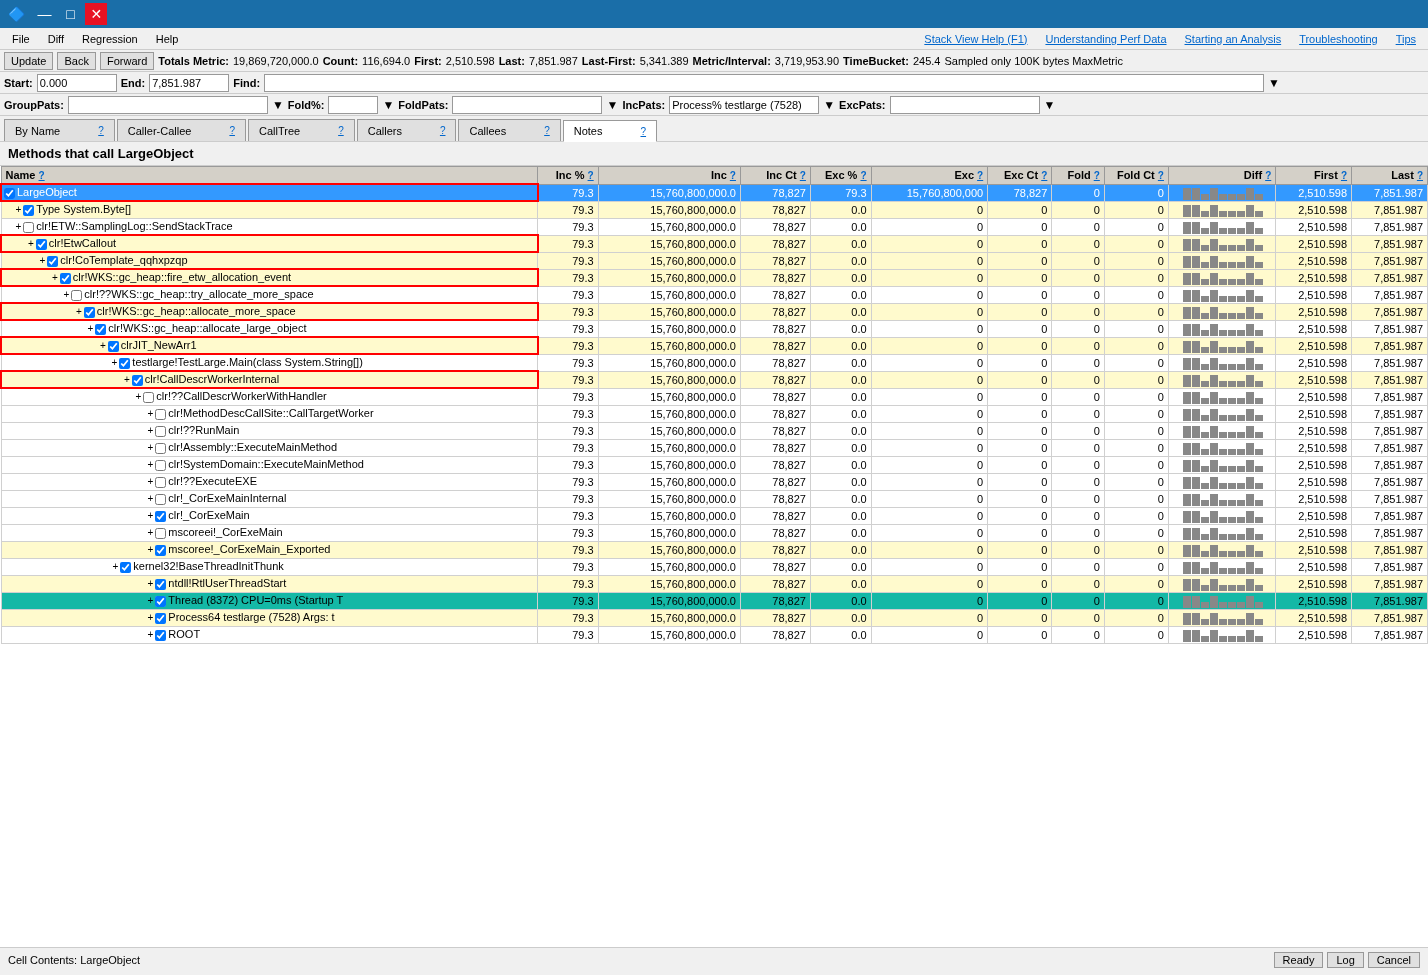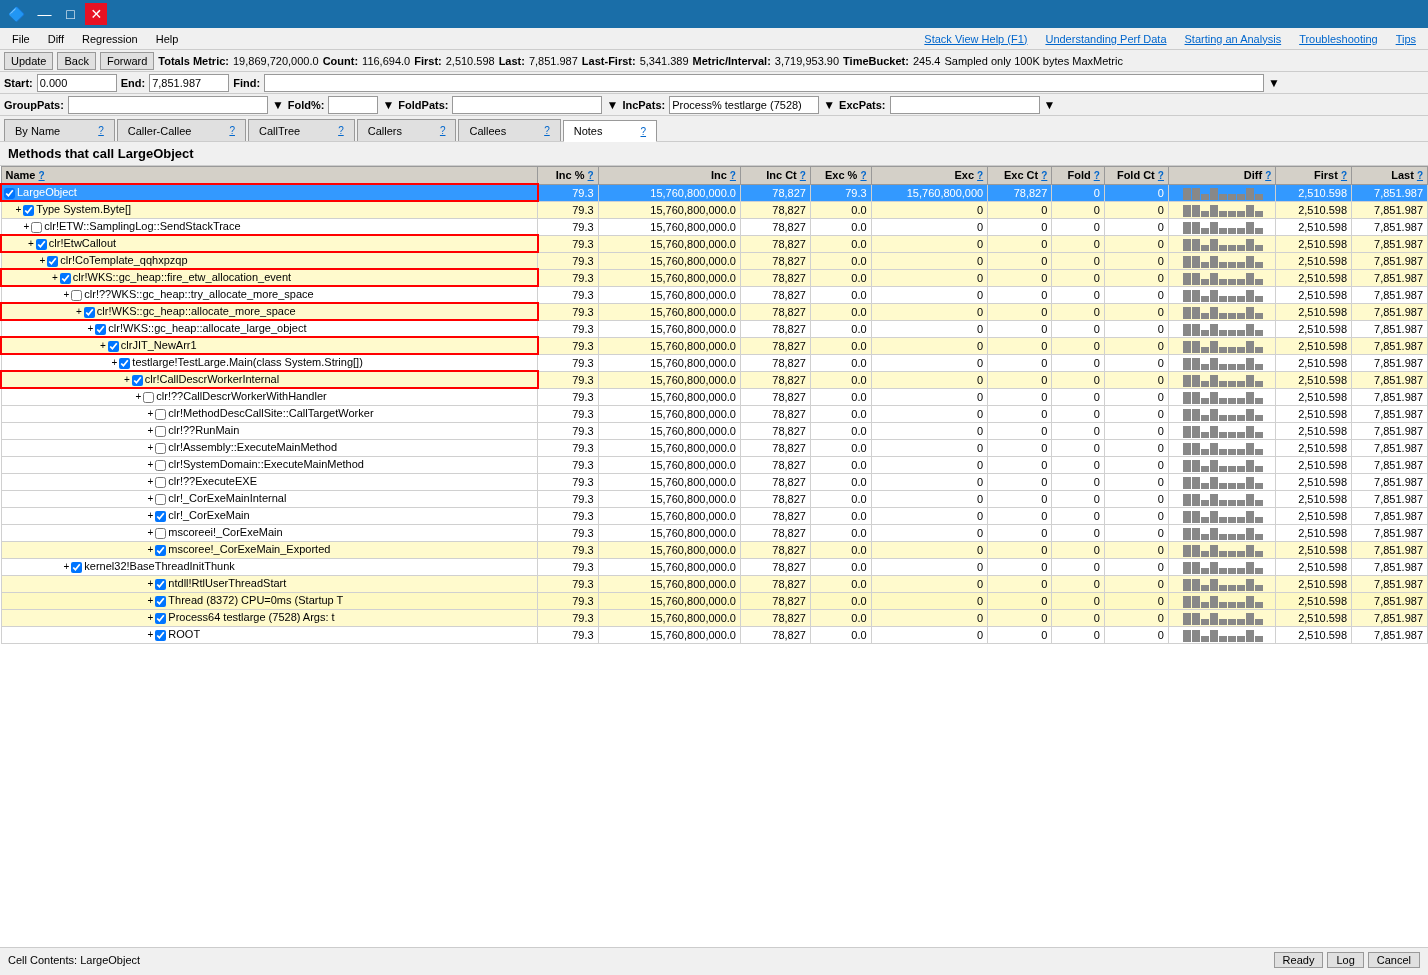--- a/index.html
+++ b/index.html
@@ -282,21 +282,21 @@
                 <rect x="36" y="8" width="8" height="6" fill="#888"></rect>
                 <rect x="45" y="8" width="8" height="6" fill="#888"></rect>
                 <rect x="54" y="8" width="8" height="6" fill="#888"></rect>
                 <rect x="63" y="2" width="8" height="12" fill="#888"></rect>
                 <rect x="72" y="8" width="8" height="6" fill="#888"></rect>
               </svg></td>
             <td style="text-align: right; overflow: hidden; white-space: nowrap;">2,510.598</td>
             <td style="text-align: right; overflow: hidden; white-space: nowrap;">7,851.987</td>
           </tr>
           <tr style="background: rgb(255, 255, 255);">
-            <td style="padding-left: 22px; text-align: left; overflow: hidden; white-space: nowrap; text-overflow: ellipsis; margin-left: 25px;"><span style="font-size: 10px; margin-right: 2px; cursor: pointer;">+</span><input type="checkbox" style="width: 11px; height: 11px; margin-right: 2px; vertical-align: middle;"><span>clr!ETW::SamplingLog::SendStackTrace</span></td>
+            <td style="padding-left: 14px; text-align: left; overflow: hidden; white-space: nowrap; text-overflow: ellipsis; margin-left: 25px;"><span style="font-size: 10px; margin-right: 2px; cursor: pointer;">+</span><input type="checkbox" style="width: 11px; height: 11px; margin-right: 2px; vertical-align: middle;"><span>clr!ETW::SamplingLog::SendStackTrace</span></td>
             <td style="text-align: right; overflow: hidden; white-space: nowrap;">79.3</td>
             <td style="text-align: right; overflow: hidden; white-space: nowrap;">15,760,800,000.0</td>
             <td style="text-align: right; overflow: hidden; white-space: nowrap;">78,827</td>
             <td style="text-align: right; overflow: hidden; white-space: nowrap;">0.0</td>
             <td style="text-align: right; overflow: hidden; white-space: nowrap;">0</td>
             <td style="text-align: right; overflow: hidden; white-space: nowrap;">0</td>
             <td style="text-align: right; overflow: hidden; white-space: nowrap;">0</td>
             <td style="text-align: right; overflow: hidden; white-space: nowrap;">0</td>
             <td style="text-align: right; overflow: hidden; white-space: nowrap; font-size: 9px; font-family: monospace; letter-spacing: 0px;"><svg width="88" height="14" style="display: inline-block; vertical-align: middle;">
                 <rect x="0" y="2" width="8" height="12" fill="#888"></rect>
@@ -762,21 +762,21 @@
                 <rect x="36" y="8" width="8" height="6" fill="#888"></rect>
                 <rect x="45" y="8" width="8" height="6" fill="#888"></rect>
                 <rect x="54" y="8" width="8" height="6" fill="#888"></rect>
                 <rect x="63" y="2" width="8" height="12" fill="#888"></rect>
                 <rect x="72" y="8" width="8" height="6" fill="#888"></rect>
               </svg></td>
             <td style="text-align: right; overflow: hidden; white-space: nowrap;">2,510.598</td>
             <td style="text-align: right; overflow: hidden; white-space: nowrap;">7,851.987</td>
           </tr>
           <tr style="background: rgb(255, 255, 255);">
-            <td style="padding-left: 62px; text-align: left; overflow: hidden; white-space: nowrap; text-overflow: ellipsis;"><span style="font-size: 10px; margin-right: 2px; cursor: pointer;">+</span><input type="checkbox" checked="" style="width: 11px; height: 11px; margin-right: 2px; vertical-align: middle;"><span>kernel32!BaseThreadInitThunk</span></td>
+            <td style="padding-left: 111px; text-align: left; overflow: hidden; white-space: nowrap; text-overflow: ellipsis;"><span style="font-size: 10px; margin-right: 2px; cursor: pointer;">+</span><input type="checkbox" checked="" style="width: 11px; height: 11px; margin-right: 2px; vertical-align: middle;"><span>kernel32!BaseThreadInitThunk</span></td>
             <td style="text-align: right; overflow: hidden; white-space: nowrap;">79.3</td>
             <td style="text-align: right; overflow: hidden; white-space: nowrap;">15,760,800,000.0</td>
             <td style="text-align: right; overflow: hidden; white-space: nowrap;">78,827</td>
             <td style="text-align: right; overflow: hidden; white-space: nowrap;">0.0</td>
             <td style="text-align: right; overflow: hidden; white-space: nowrap;">0</td>
             <td style="text-align: right; overflow: hidden; white-space: nowrap;">0</td>
             <td style="text-align: right; overflow: hidden; white-space: nowrap;">0</td>
             <td style="text-align: right; overflow: hidden; white-space: nowrap;">0</td>
             <td style="text-align: right; overflow: hidden; white-space: nowrap; font-size: 9px; font-family: monospace; letter-spacing: 0px;"><svg width="88" height="14" style="display: inline-block; vertical-align: middle;">
                 <rect x="0" y="2" width="8" height="12" fill="#888"></rect>
@@ -809,21 +809,21 @@
                 <rect x="27" y="2" width="8" height="12" fill="#888"></rect>
                 <rect x="36" y="8" width="8" height="6" fill="#888"></rect>
                 <rect x="45" y="8" width="8" height="6" fill="#888"></rect>
                 <rect x="54" y="8" width="8" height="6" fill="#888"></rect>
                 <rect x="63" y="2" width="8" height="12" fill="#888"></rect>
                 <rect x="72" y="8" width="8" height="6" fill="#888"></rect>
               </svg></td>
             <td style="text-align: right; overflow: hidden; white-space: nowrap;">2,510.598</td>
             <td style="text-align: right; overflow: hidden; white-space: nowrap;">7,851.987</td>
           </tr>
-          <tr style="background: #fef9c3;">
+          <tr style="background: #14b8a6;">
             <td style="padding-left: 146px; text-align: left; overflow: hidden; white-space: nowrap; text-overflow: ellipsis;"><span style="font-size: 10px; margin-right: 2px; cursor: pointer;">+</span><input type="checkbox" checked="" style="width: 11px; height: 11px; margin-right: 2px; vertical-align: middle;"><span>Thread (8372) CPU=0ms (Startup T</span></td>
             <td style="text-align: right; overflow: hidden; white-space: nowrap;">79.3</td>
             <td style="text-align: right; overflow: hidden; white-space: nowrap;">15,760,800,000.0</td>
             <td style="text-align: right; overflow: hidden; white-space: nowrap;">78,827</td>
             <td style="text-align: right; overflow: hidden; white-space: nowrap;">0.0</td>
             <td style="text-align: right; overflow: hidden; white-space: nowrap;">0</td>
             <td style="text-align: right; overflow: hidden; white-space: nowrap;">0</td>
             <td style="text-align: right; overflow: hidden; white-space: nowrap;">0</td>
             <td style="text-align: right; overflow: hidden; white-space: nowrap;">0</td>
             <td style="text-align: right; overflow: hidden; white-space: nowrap; font-size: 9px; font-family: monospace; letter-spacing: 0px;"><svg width="88" height="14" style="display: inline-block; vertical-align: middle;">

